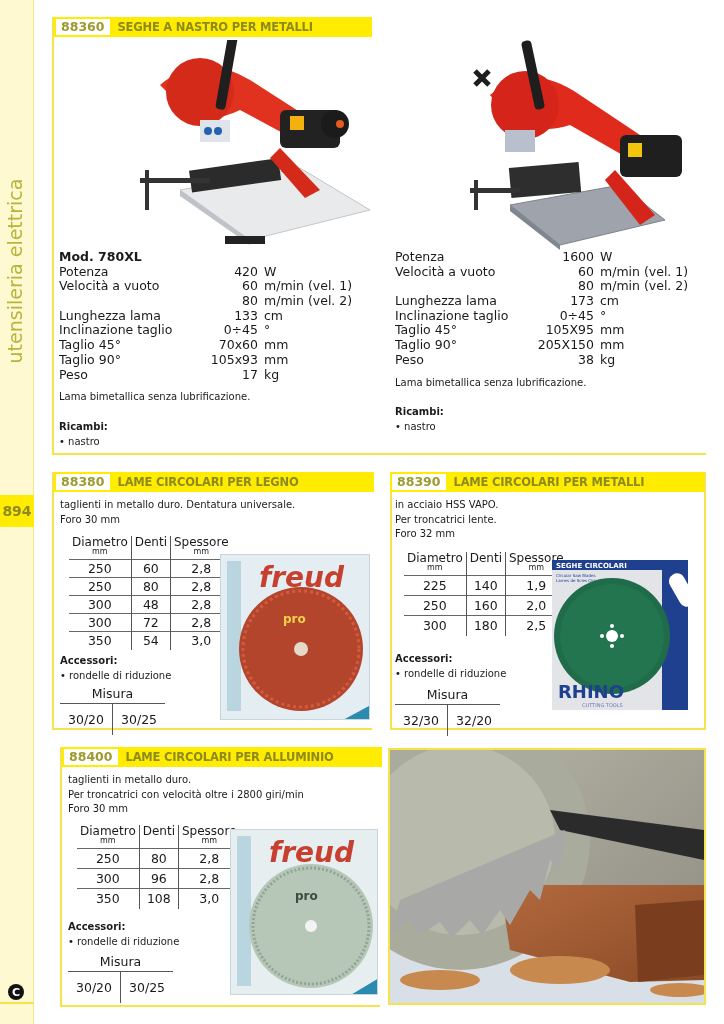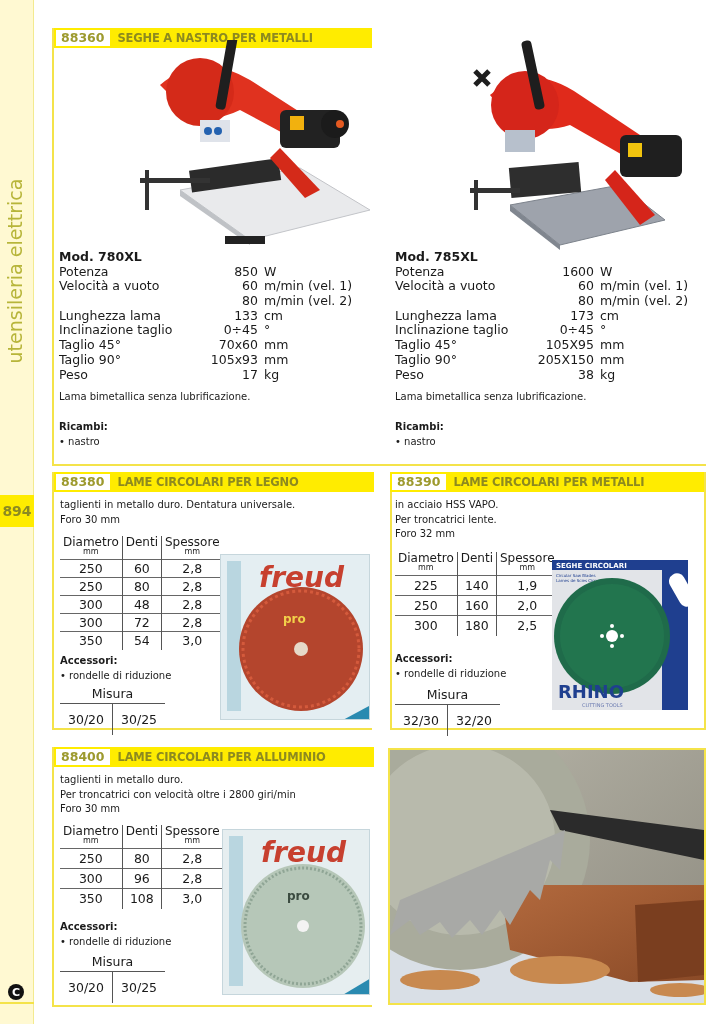--- a/index.html
+++ b/index.html
@@ -21,21 +21,21 @@
   .txt { font-size: 10px; line-height: 14.7px; color: #1b1b1b; }
   .bold { font-weight: bold; }
 
   .spec { position: absolute; font-size: 12.5px; line-height: 14.7px; }
   .spec .row { display: flex; height: 14.7px; }
   .spec .lbl { width: 114px; white-space: nowrap; }
   .spec .val { width: 85px; text-align: right; white-space: nowrap; }
   .spec .unit { padding-left: 6px; white-space: nowrap; }
   .spec .model { font-weight: bold; }
 
-  table.dt { border-collapse: collapse; font-size: 12.5px; }
+  table.dt { border-collapse: collapse; font-size: 12.5px; margin-left: 9px; }
   table.dt th { font-weight: normal; font-size: 12px; line-height: 12px; padding: 0 3px 3px; text-align: center; vertical-align: bottom; }
   table.dt th .sub { display: block; font-size: 8px; line-height: 8px; }
   table.dt td { text-align: center; height: 18px; border-top: 1px solid #666; }
   table.dt th + th, table.dt td + td { border-left: 1px solid #555; }
   table.dt tr.head th { border-bottom: 0; }
 
   table.mis { border-collapse: collapse; font-size: 12.5px; }
   table.mis th { font-weight: normal; text-align: center; border-bottom: 1px solid #555; height: 18px; padding: 0 4px; margin-top: 25px; }
   table.mis td { text-align: center; height: 20px; padding: 8px 8px; }
   table.mis td + td { border-left: 1px solid #555; }
@@ -45,21 +45,21 @@
 </head>
 <body>
 
 <div class="side-strip">
   <div class="bottom-line"></div>
 </div>
 <div class="side-title">utensileria elettrica</div>
 <div class="page-num">894</div>
 <div class="c-logo">C</div>
 
-<div class="section" style="left:52px; top:28px; width:654px; height:438px;padding-left:8px;">
+<div class="section" style="left:52px; top:17px; width:654px; height:438px;padding-left:8px;">
   <div class="sec-header" style="width:318px;">
     <span class="sec-code">88360</span>
     <span class="sec-title">SEGHE A NASTRO PER METALLI</span>
   </div>
 </div>
 
 <div class="img" style="left:130px; top:40px; width:240px; height:205px;">
   <svg width="240" height="205" viewBox="0 0 240 205">
     <polygon points="50,150 170,128 240,170 120,200" fill="#e9eaec" stroke="#c2c4c8"></polygon>
     <polygon points="50,150 120,200 120,205 50,156" fill="#bfc2c6"></polygon>
@@ -96,21 +96,21 @@
     <path d="M5,45 l14,-14 M5,31 l14,14" stroke="#1e1e1e" stroke-width="5"></path>
     <rect x="35" y="90" width="30" height="22" fill="#b7c0cc"></rect>
     <path d="M145,130 L185,175 L170,185 L135,140 Z" fill="#d5251a"></path>
   </svg>
 </div>
 
 <div class="spec" style="left:59px; top:250px;">
   <div class="row model">Mod. 780XL</div>
   <div class="row">
       <span class="lbl">Potenza</span>
-      <span class="val">850</span>
+      <span class="val">420</span>
       <span class="unit">W</span>
     </div>
   <div class="row">
       <span class="lbl">Velocità a vuoto</span>
       <span class="val">60</span>
       <span class="unit">m/min (vel. 1)</span>
     </div>
   <div class="row">
       <span class="lbl"></span>
       <span class="val">80</span>
@@ -140,21 +140,20 @@
       <span class="lbl">Peso</span>
       <span class="val">17</span>
       <span class="unit">kg</span>
     </div>
   <div class="txt" style="margin-top:8px;">Lama bimetallica senza lubrificazione.</div>
   <div class="txt bold" style="margin-top:15px;">Ricambi:</div>
   <div class="txt">• nastro</div>
 </div>
 
 <div class="spec" style="left:395px; top:250px;">
-  <div class="row model">Mod. 785XL</div>
   <div class="row">
       <span class="lbl">Potenza</span>
       <span class="val">1600</span>
       <span class="unit">W</span>
     </div>
   <div class="row">
       <span class="lbl">Velocità a vuoto</span>
       <span class="val">60</span>
       <span class="unit">m/min (vel. 1)</span>
     </div>
@@ -325,21 +324,21 @@
       <circle cx="60" cy="66" r="2" fill="#fff"></circle>
         <circle cx="60" cy="86" r="2" fill="#fff"></circle>
       <circle cx="50" cy="76" r="2" fill="#fff"></circle>
         <circle cx="70" cy="76" r="2" fill="#fff"></circle>
       <text x="6" y="138" font-family="DejaVu Sans, sans-serif" font-size="18" font-weight="bold" fill="#1f3f8f">RHINO</text>
       <text x="30" y="147" font-family="DejaVu Sans, sans-serif" font-size="5" fill="#6a7ab0">CUTTING TOOLS</text>
     </svg>
   </div>
 </div>
 
-<div class="section" style="left:52px; top:747px; width:320px; height:260px;">
+<div class="section" style="left:60px; top:747px; width:320px; height:260px;">
   <div class="sec-header" style="width:320px;">
     <span class="sec-code">88400</span>
     <span class="sec-title">LAME CIRCOLARI PER ALLUMINIO</span>
   </div>
   <div class="txt" style="position:absolute; left:6px; top:26px;">
     <div>taglienti in metallo duro.</div>
     <div>Per troncatrici con velocità oltre i 2800 giri/min</div>
     <div>Foro 30 mm</div>
   </div>
   <table class="dt" style="position:absolute; left:6px; top:78px; width:152px;">

